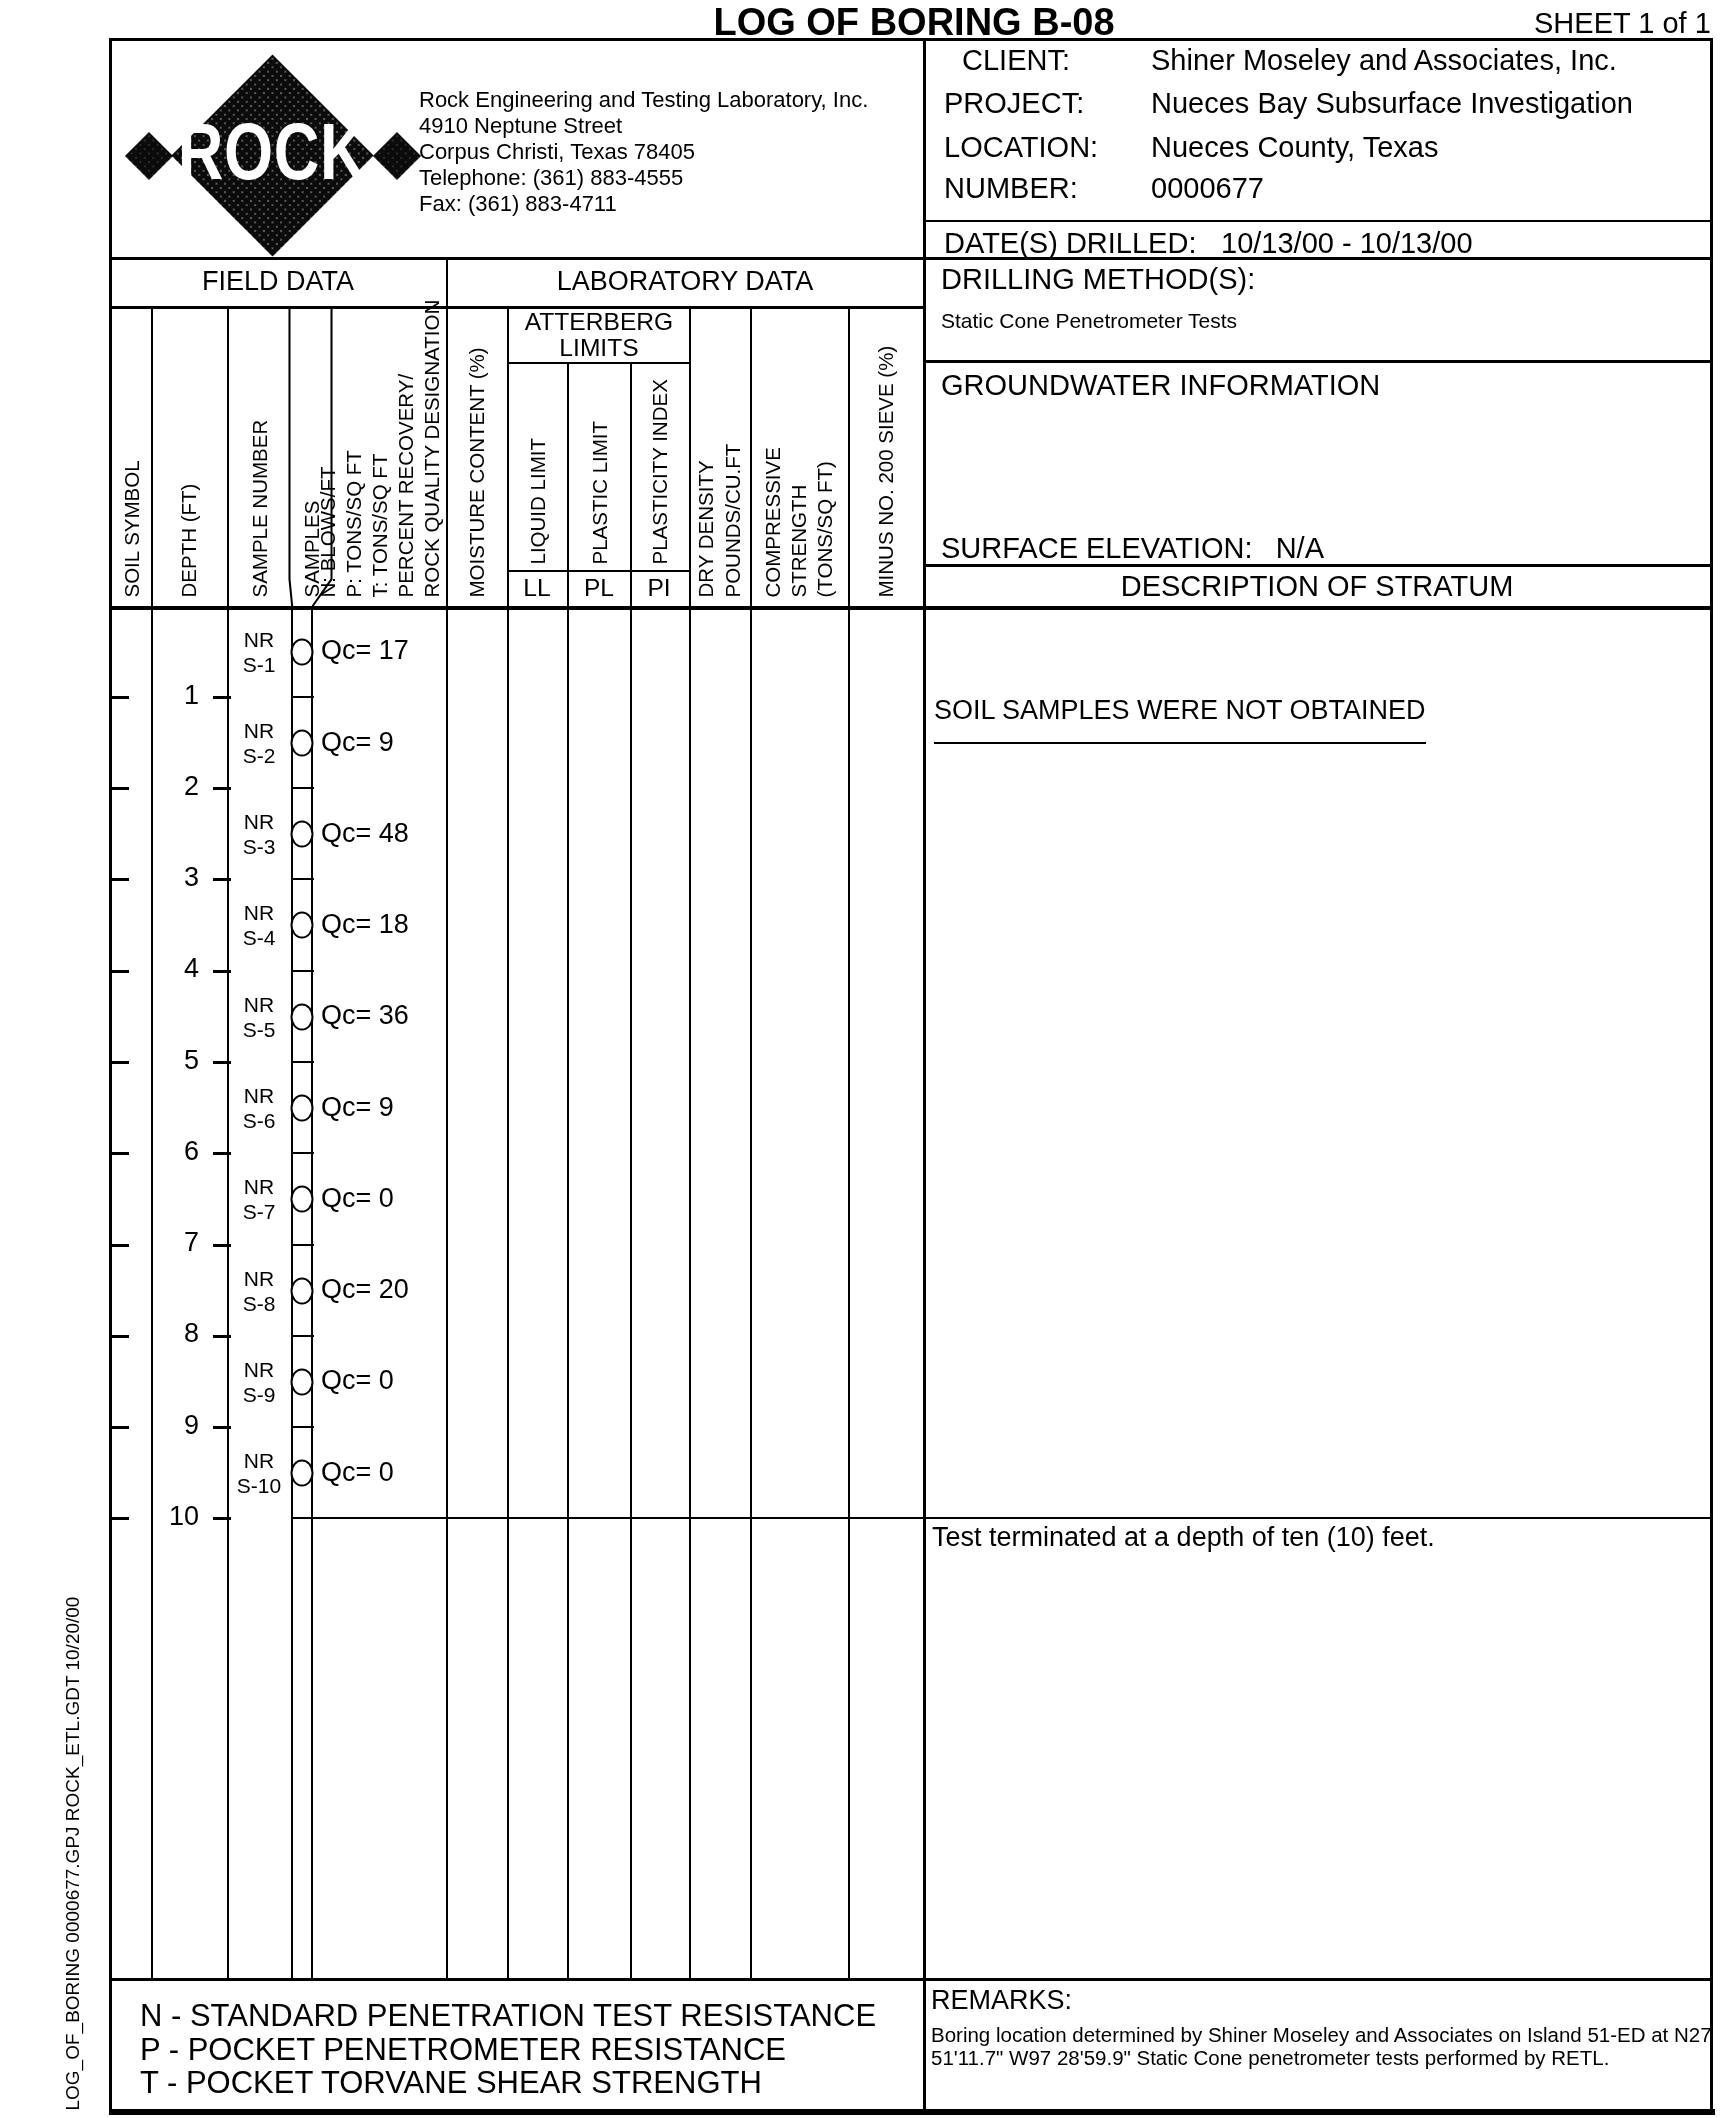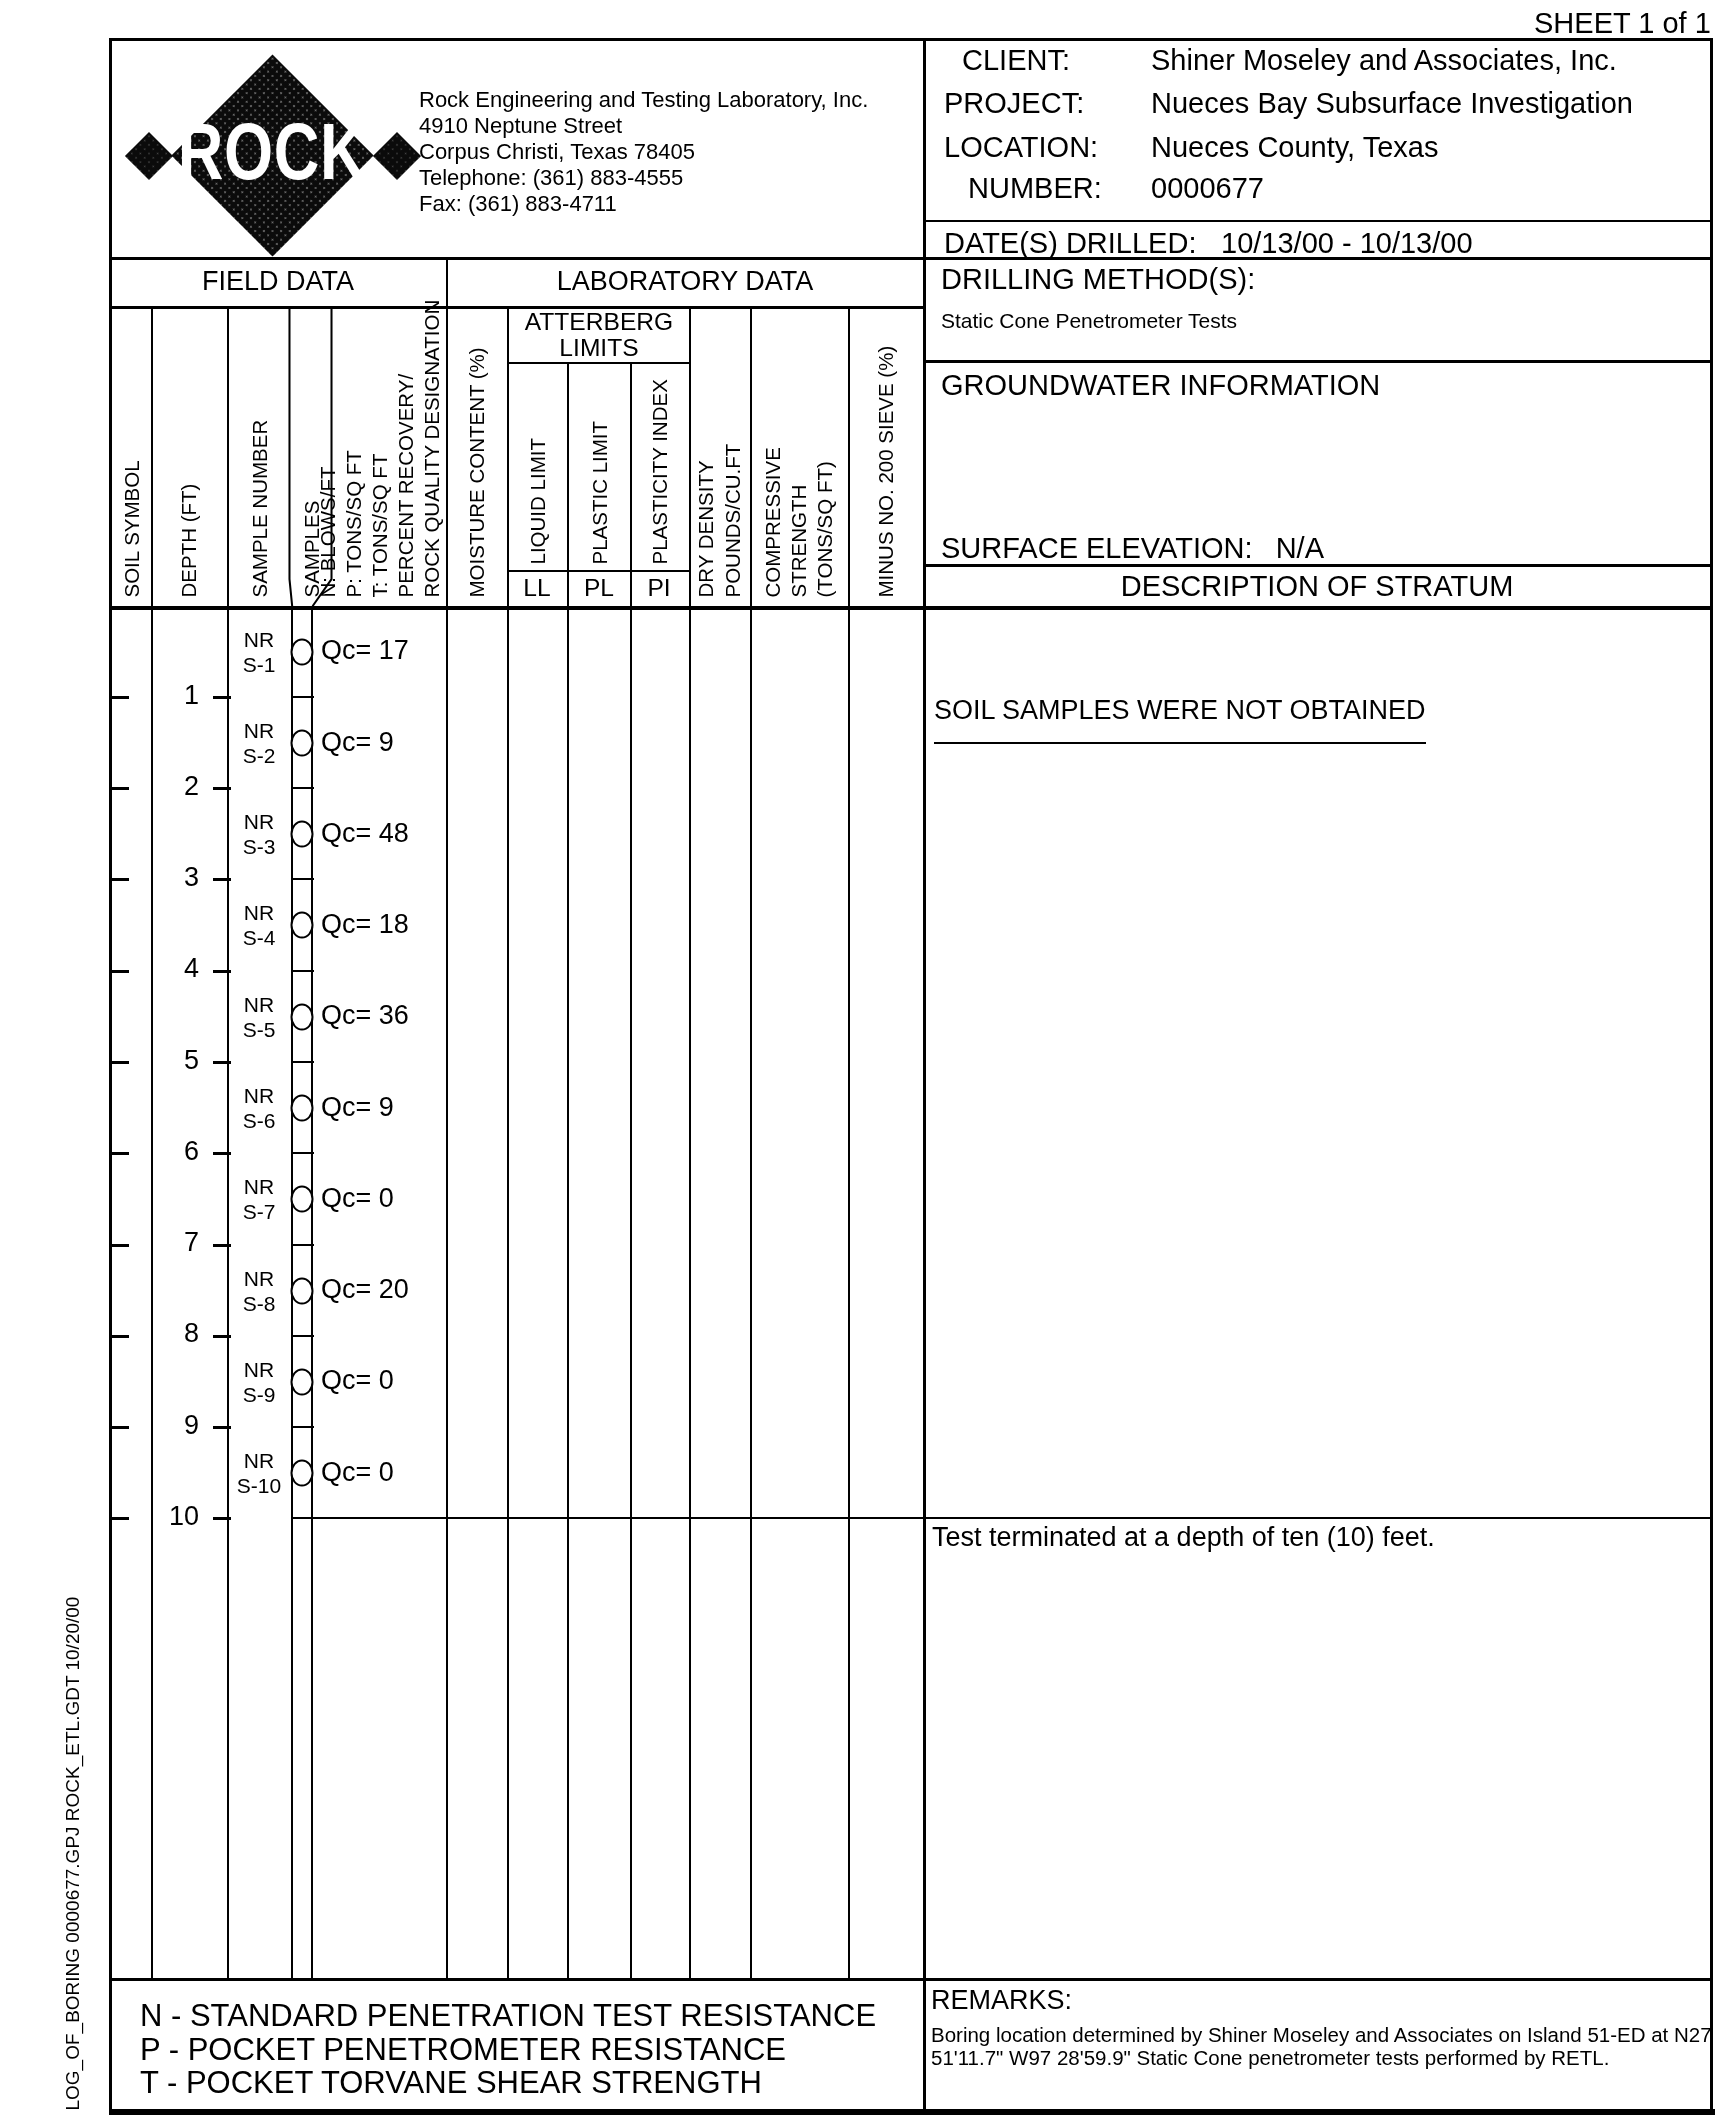--- a/index.html
+++ b/index.html
@@ -18,20 +18,21 @@
   .logo-word{position:absolute;color:#fff;font-weight:700;font-size:79px;
              transform:translate(-50%,-54%) scaleX(.80);letter-spacing:0.7px;}
   .circle{position:absolute;width:19px;height:23px;border:2px solid #000;border-radius:50%;
           background:#fff;transform:translate(-50%,-50%);}
 </style>
 </head>
 <body>
 
 <div id="page">
 
+  <div class="txt" style="left:689px;top:1.4px;width:450px;text-align:center;font-size:38px;font-weight:700;">LOG OF BORING B-08</div>
   <div class="txt" style="left:1534px;top:6.8px;font-size:29px;">SHEET 1 of 1</div>
 
   <div>
     <div class="diamond" style="left:201px;top:84px;width:143px;height:143px;"></div>
     <div class="diamond small" style="left:132px;top:139px;width:34px;height:34px;"></div>
     <div class="diamond small" style="left:380px;top:139px;width:34px;height:34px;"></div>
     <div class="logo-word txt" style="left:272px;top:156px;">ROCK</div>
   </div>
 
   <div class="txt" style="left:419px;top:87px;font-size:22px;">Rock Engineering and Testing Laboratory, Inc.</div>
@@ -39,21 +40,21 @@
   <div class="txt" style="left:419px;top:139px;font-size:22px;">Corpus Christi, Texas  78405</div>
   <div class="txt" style="left:419px;top:165px;font-size:22px;">Telephone:  (361) 883-4555</div>
   <div class="txt" style="left:419px;top:191px;font-size:22px;">Fax:  (361) 883-4711</div>
 
   <div class="txt" style="left:944px;top:44px;font-size:29px;margin-left:18px;">CLIENT:</div>
   <div class="txt" style="left:1151px;top:44px;font-size:29px;">Shiner Moseley and Associates, Inc.</div>
   <div class="txt" style="left:944px;top:87px;font-size:29px;">PROJECT:</div>
   <div class="txt" style="left:1151px;top:87px;font-size:29px;">Nueces Bay Subsurface Investigation</div>
   <div class="txt" style="left:944px;top:131px;font-size:29px;">LOCATION:</div>
   <div class="txt" style="left:1151px;top:131px;font-size:29px;">Nueces County, Texas</div>
-  <div class="txt" style="left:944px;top:172px;font-size:29px;margin-left:24px;">NUMBER:</div>
+  <div class="txt" style="left:944px;top:172px;font-size:29px;">NUMBER:</div>
   <div class="txt" style="left:1151px;top:172px;font-size:29px;">0000677</div>
   <div class="txt" style="left:944px;top:227px;font-size:29px;">DATE(S) DRILLED:</div>
   <div class="txt" style="left:1221px;top:227px;font-size:29px;">10/13/00 - 10/13/00</div>
 
   <div class="txt ctr" style="left:278px;top:281px;font-size:27px;">FIELD DATA</div>
   <div class="txt ctr" style="left:685px;top:281px;font-size:27px;">LABORATORY DATA</div>
   <div class="txt ctr" style="left:599px;top:322px;font-size:24.6px;">ATTERBERG</div>
   <div class="txt ctr" style="left:599px;top:348px;font-size:24.6px;">LIMITS</div>
 
   <div class="rlab" style="left:131px;top:453px;width:289px;">SOIL SYMBOL</div>

